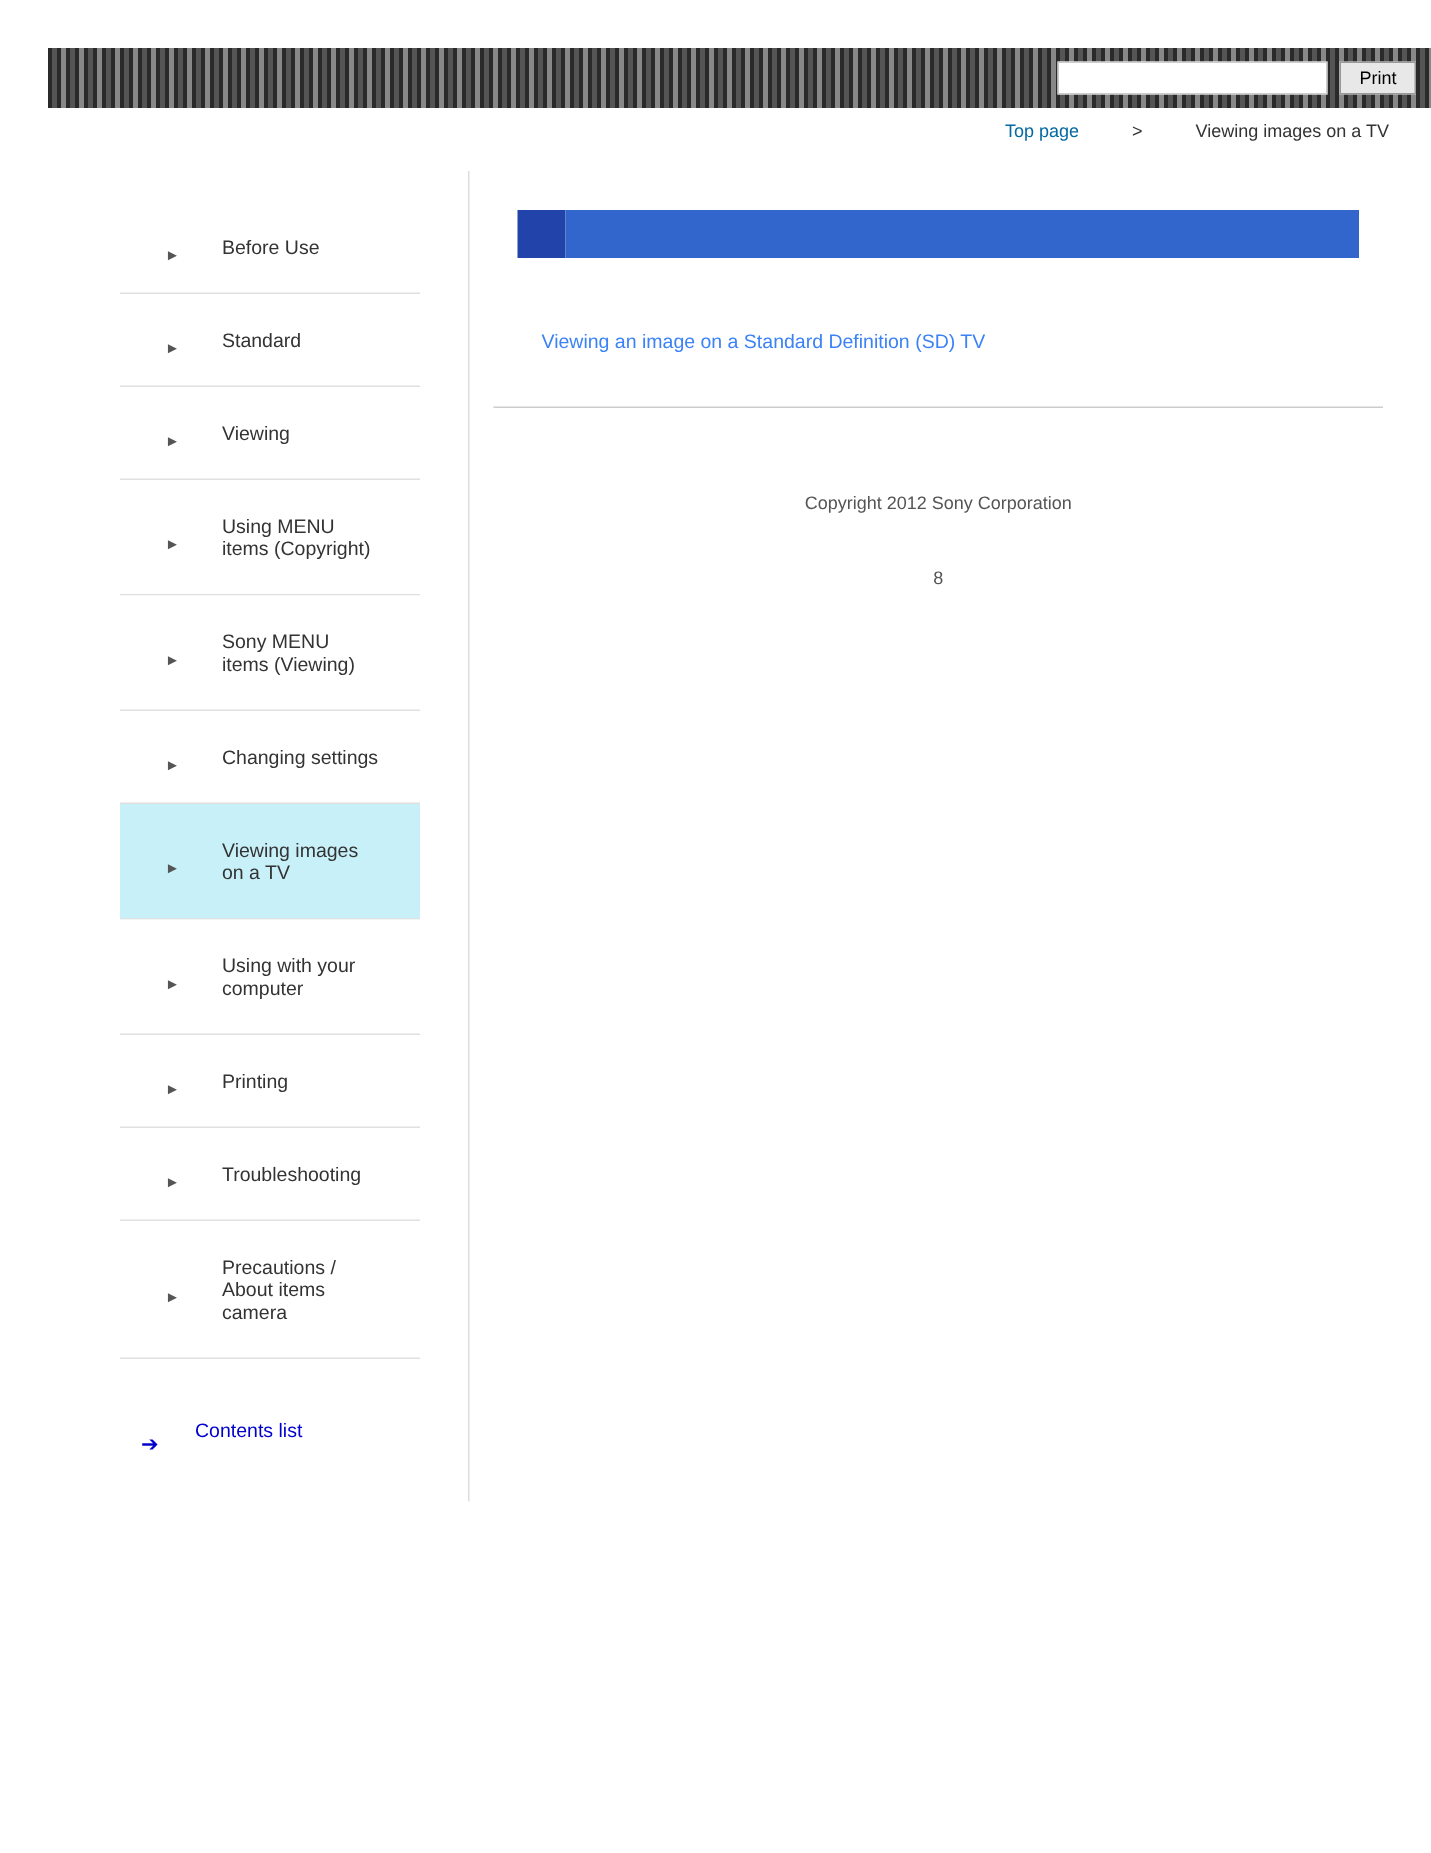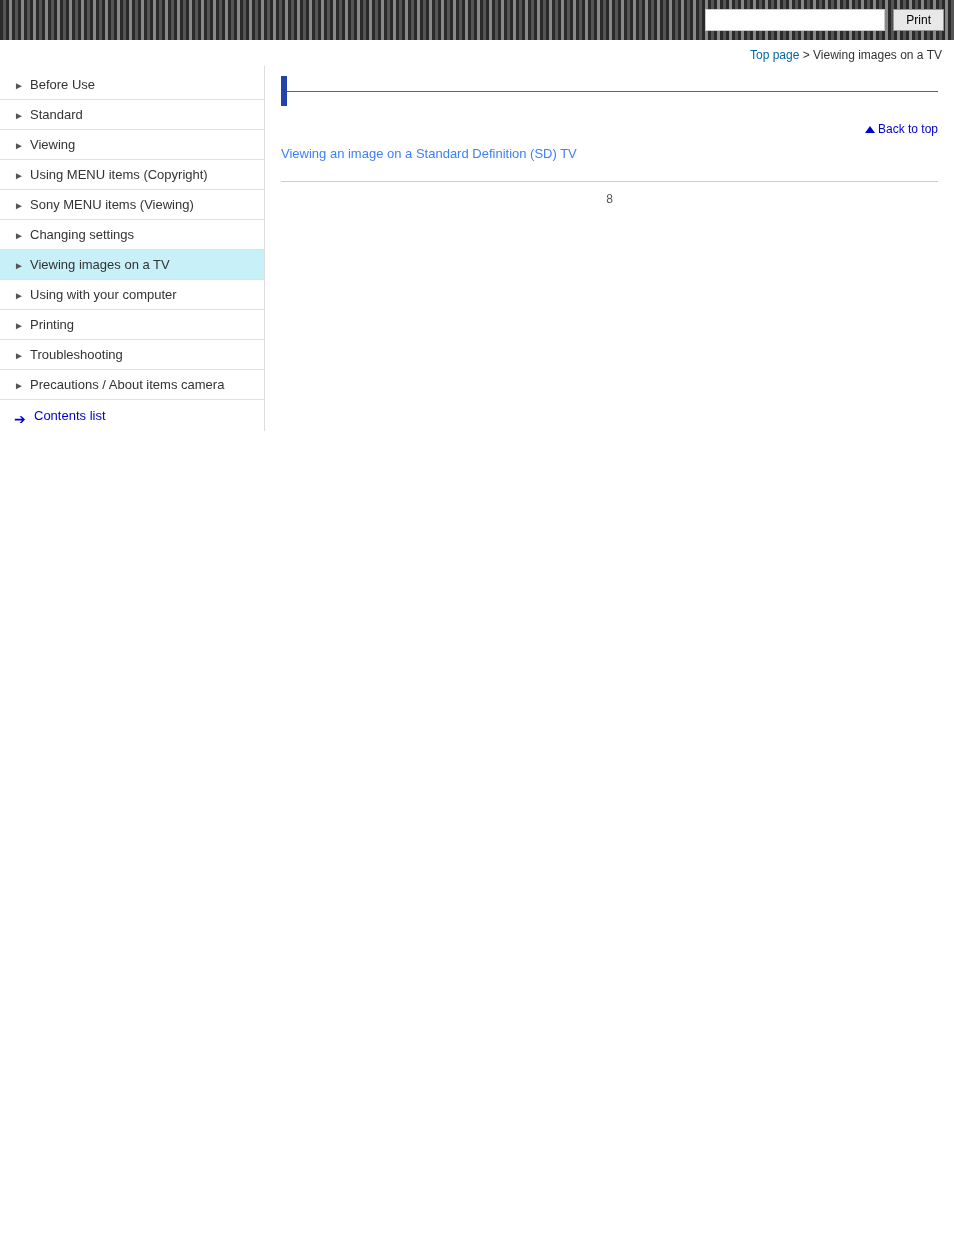--- a/index.html
+++ b/index.html
@@ -1,15 +1,15 @@
 <!DOCTYPE html>
 <html><head>
   <meta charset="utf-8">
   <style>
-    * { margin: 0; padding: 0; box-sizing: border-box; }
+    * { margin: 0; padding: 16px; box-sizing: border-box; }
     body { font-family: Arial, sans-serif; font-size: 13px; background: #fff; color: #333; width: 954px; }
 
     
     .header-bar {
       background: repeating-linear-gradient(
         90deg,
         #2a2a2a 0px, #2a2a2a 3px,
         #555 3px, #555 6px,
         #2a2a2a 6px, #2a2a2a 9px,
         #888 9px, #888 12px
@@ -243,27 +243,23 @@
     </a>
   </nav>
 
   <div class="content-area">
 
     <div class="page-title-section">
       <div class="blue-bar"></div>
       <div class="title-line"></div>
     </div>
 
-    <div class="back-to-top">
-      <a href="#">
-        <span class="triangle-icon"></span><span>Back to top</span>
-      </a>
-    </div>
 
     <p>
       <a class="content-link" href="#">Viewing an image on a Standard Definition (SD) TV</a>
     </p>
 
     <hr class="footer-divider">
+    <div class="footer-text">Copyright 2012 Sony Corporation</div>
     <div class="page-number">8</div>
   </div>
 
 </div>
 
 </body></html>

